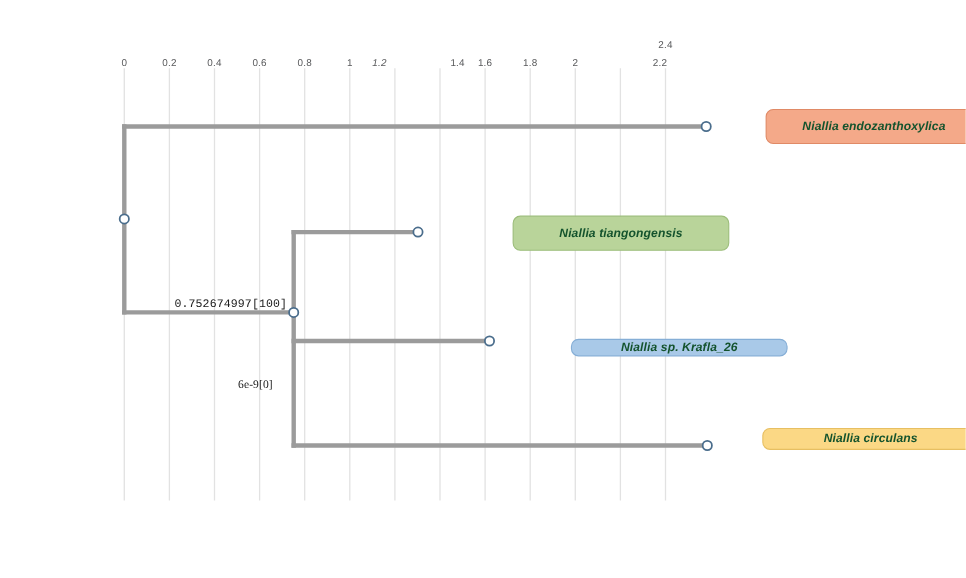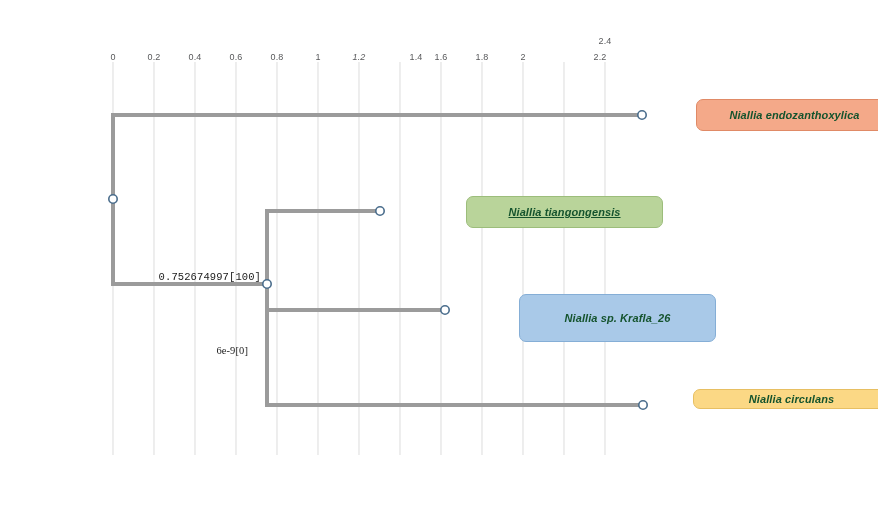--- a/index.html
+++ b/index.html
@@ -101,32 +101,32 @@
       </g>
   </svg>
 
   <div id="axis-labels-layer">
       <div class="axis-tick-label" style="left: 113px; top: 52px;">0</div>
       <div class="axis-tick-label" style="left: 154px; top: 52px;">0.2</div>
       <div class="axis-tick-label" style="left: 195px; top: 52px;">0.4</div>
       <div class="axis-tick-label" style="left: 236px; top: 52px;">0.6</div>
       <div class="axis-tick-label" style="left: 277px; top: 52px;">0.8</div>
       <div class="axis-tick-label" style="left: 318px; top: 52px;">1</div>
-      <div class="axis-tick-label" style="left: 359px; top: 52px; font-style: italic;">1.2</div>
+      <div class="axis-tick-label" style="left: 345px; top: 52px; font-style: italic;">1.2</div>
       <div class="axis-tick-label" style="left: 400px; top: 52px; margin-left: 16px;">1.4</div>
       <div class="axis-tick-label" style="left: 441px; top: 52px;">1.6</div>
       <div class="axis-tick-label" style="left: 482px; top: 52px;">1.8</div>
       <div class="axis-tick-label" style="left: 523px; top: 52px;">2</div>
       <div class="axis-tick-label" style="left: 564px; top: 52px; margin-left: 36px;">2.2</div>
       <div class="axis-tick-label" style="left: 605px; top: 36px;">2.4</div>
     </div>
   <div id="branch-labels-layer">
       <div class="branch-label" style="left: 261px; top: 277px; font-family: Liberation Mono, monospace;">0.752674997[100]</div>
       <div class="branch-label" style="left: 248px; top: 350px;">6e-9[0]</div>
     </div>
   <div id="taxon-layer">
       <div class="taxon-box" style="left: 660px; top: 99px; width: 197px; height: 32px; background: rgb(244, 169, 137); border: 1px solid rgb(224, 138, 102);">Niallia endozanthoxylica</div>
-      <div class="taxon-box" style="left: 430px; top: 196px; width: 197px; height: 32px; background: rgb(185, 212, 154); border: 1px solid rgb(156, 189, 123); text-decoration: underline;">Niallia tiangongensis</div>
-      <div class="taxon-box" style="left: 483px; top: 294px; width: 197px; height: 48px; background: rgb(169, 201, 232); border: 1px solid rgb(133, 174, 214);">Niallia sp. Krafla_26</div>
+      <div class="taxon-box" style="left: 430px; top: 196px; width: 197px; height: 32px; background: rgb(185, 212, 154); border: 1px solid rgb(156, 189, 123);">Niallia tiangongensis</div>
+      <div class="taxon-box" style="left: 483px; top: 308px; width: 197px; height: 16px; background: rgb(169, 201, 232); border: 1px solid rgb(133, 174, 214);">Niallia sp. Krafla_26</div>
       <div class="taxon-box" style="left: 657px; top: 389px; width: 197px; height: 20px; background: rgb(251, 216, 133); border: 1px solid rgb(231, 191, 98);">Niallia circulans</div>
     </div>
 
 </div>
 
 </body></html>

